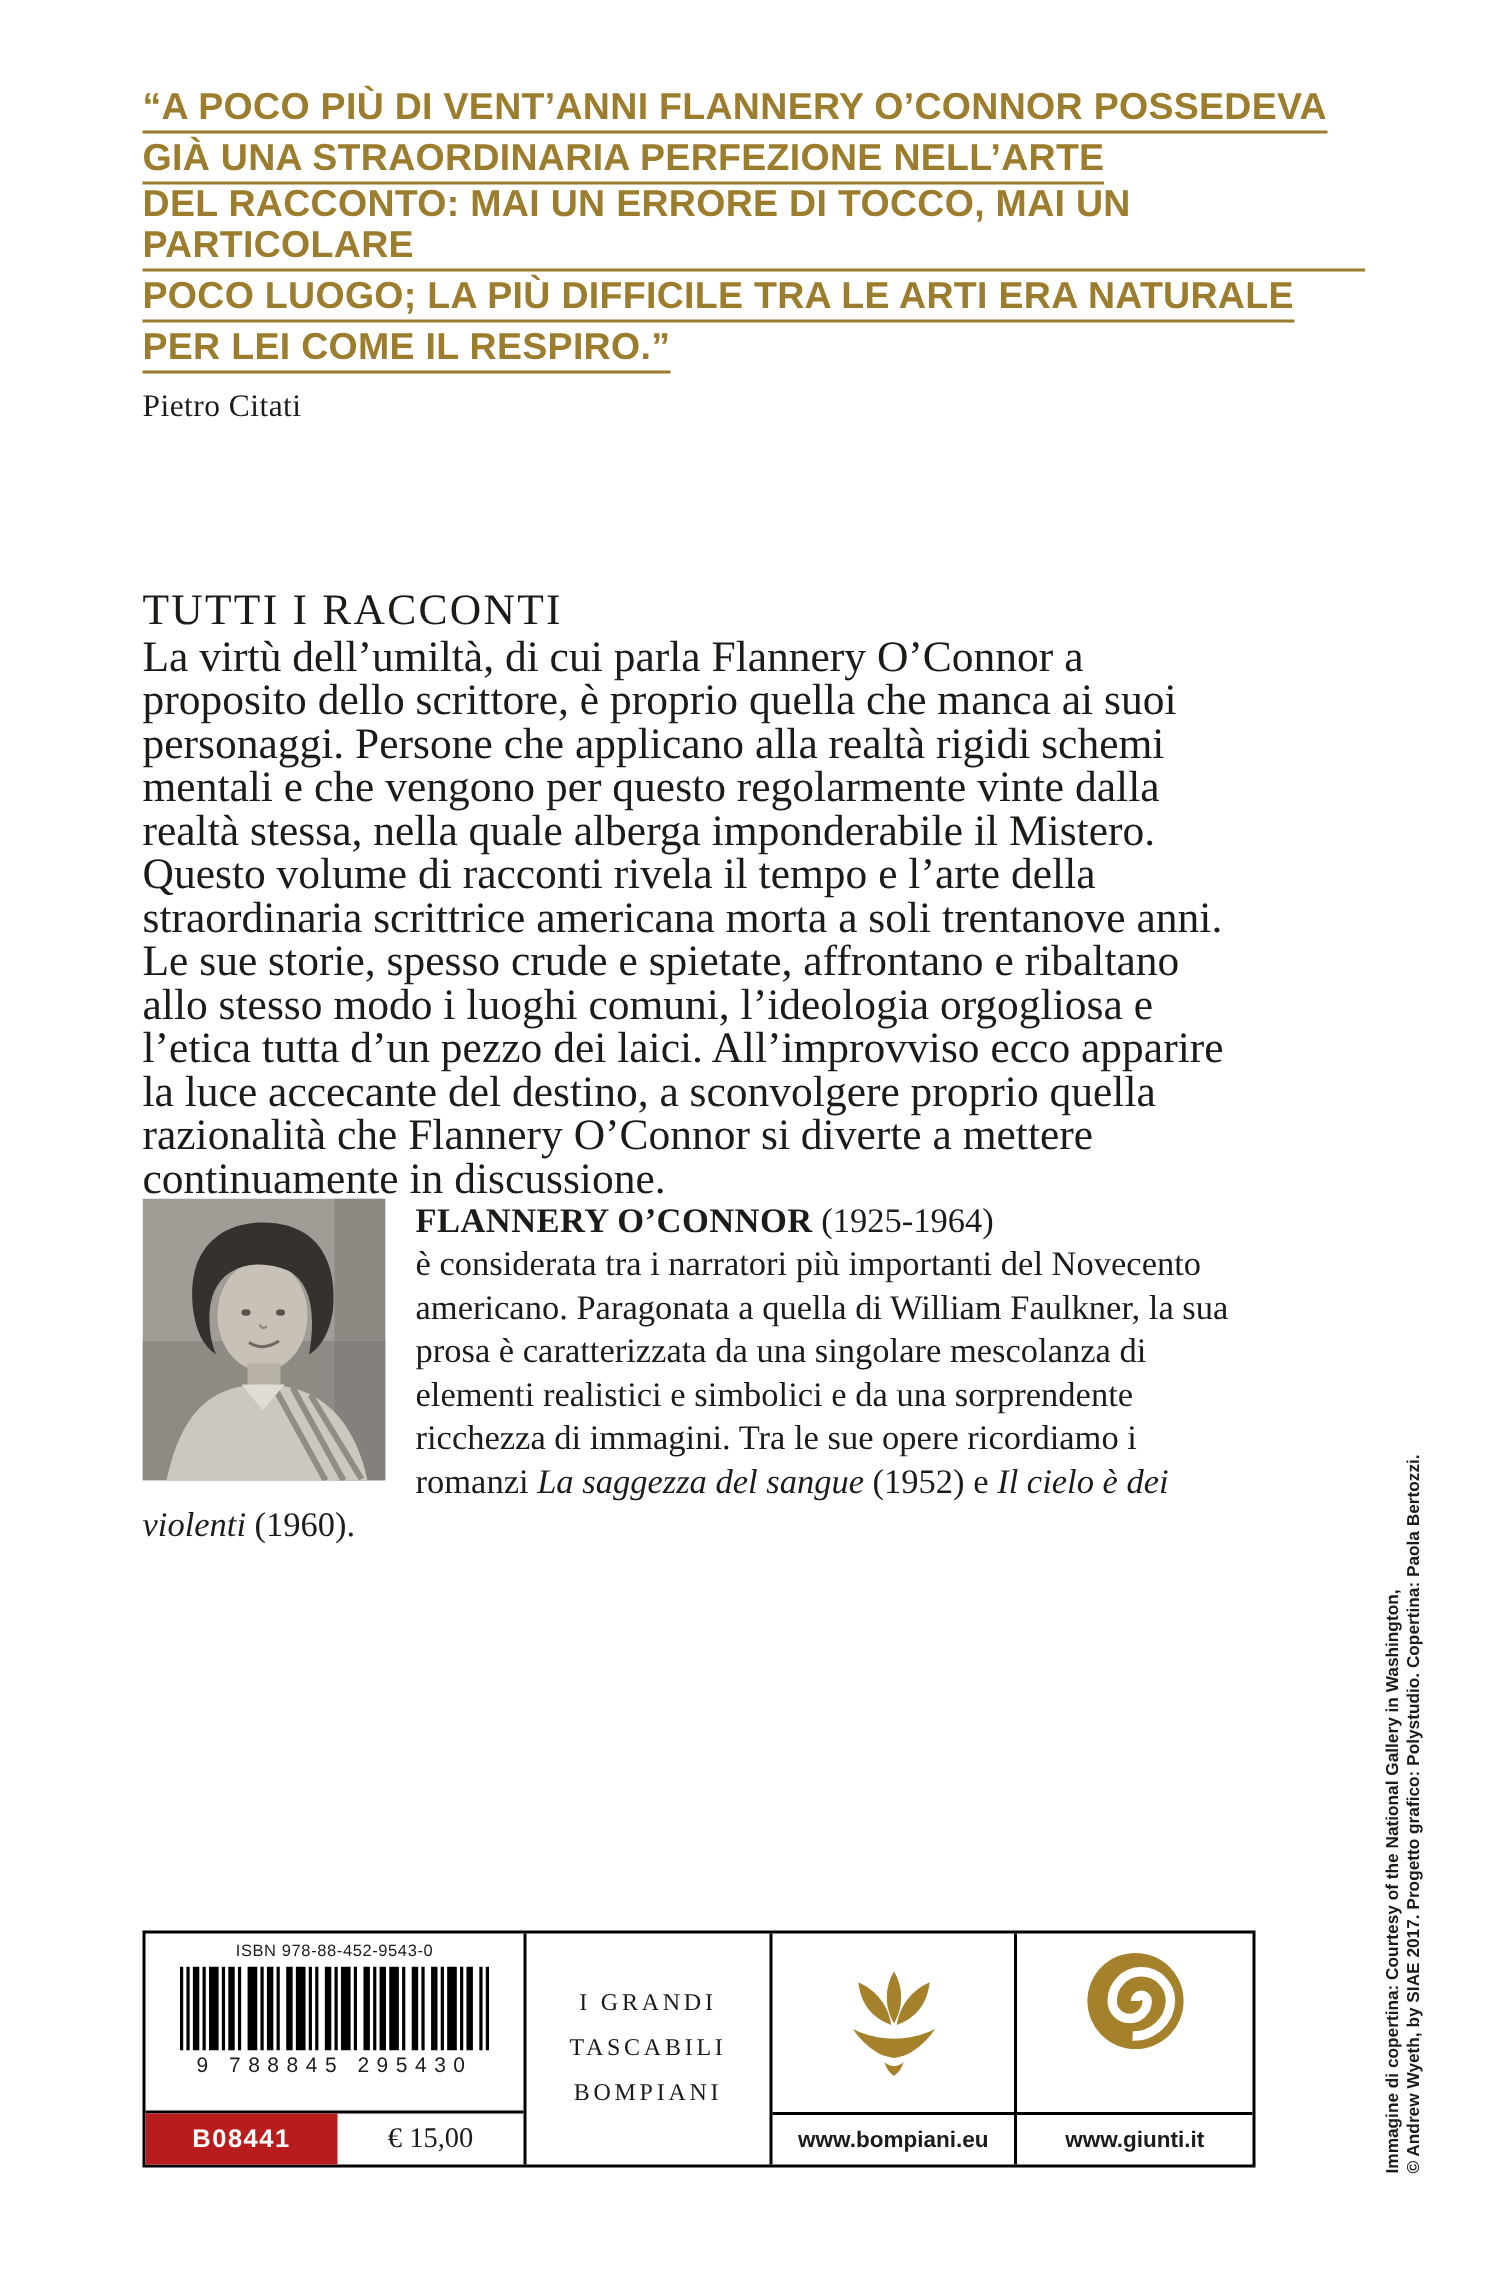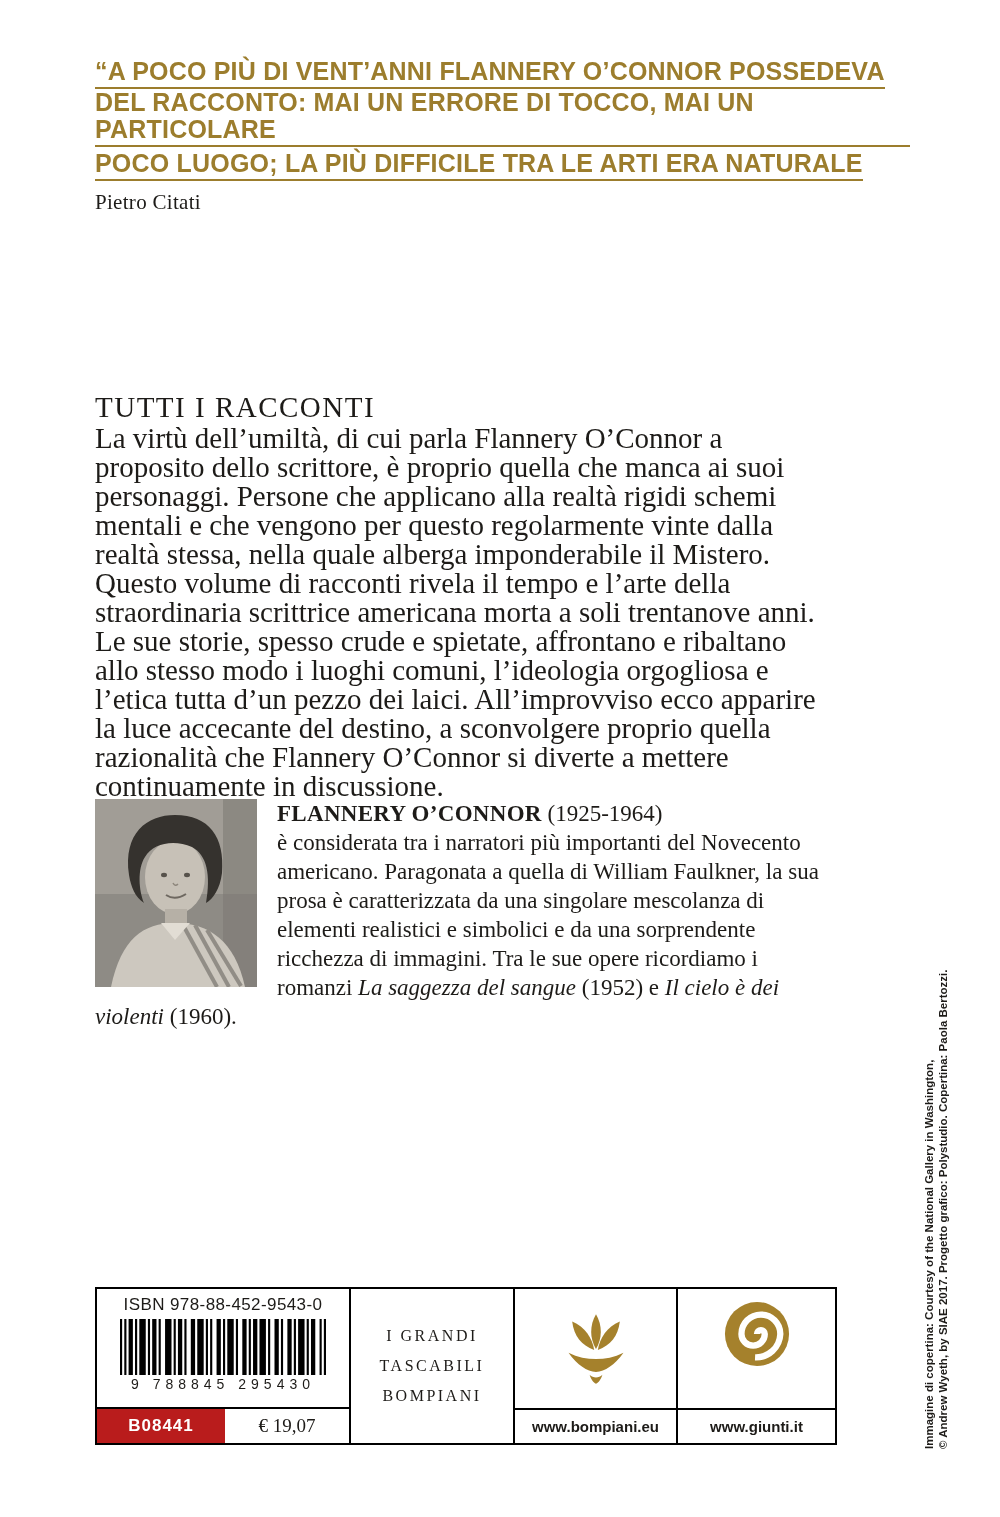--- a/index.html
+++ b/index.html
@@ -103,21 +103,21 @@
     box-sizing: border-box;
     font-family: "Liberation Sans", sans-serif;
     background: #fff;
   }
   .cell { box-sizing: border-box; display: flex; flex-direction: column; }
   .cell + .cell { border-left: 2px solid #000; }
 
   .cell-barcode { width: 252px; }
   .isbn {
     text-align: center;
-    font-size: 17px;
+    font-size: 11px;
     letter-spacing: 0.4px;
     padding-top: 6px;
   }
   .barcode { display: block; width: 206px; height: 56px; margin: 4px auto 0 auto; }
   .barcode-digits {
     text-align: center;
     font-size: 14px;
     letter-spacing: 5px;
     margin-top: 1px;
   }
@@ -176,22 +176,24 @@
     font-weight: bold;
   }
 </style>
 </head>
 <body>
 
 <div class="page">
 
   <div class="quote-block">
     <div class="quote-line-wrap"><span class="quote-line">“A POCO PIÙ DI VENT’ANNI FLANNERY O’CONNOR POSSEDEVA</span></div>
+    <div class="quote-line-wrap"><span class="quote-line">GIÀ UNA STRAORDINARIA PERFEZIONE NELL’ARTE</span></div>
     <div class="quote-line-wrap"><span class="quote-line">DEL RACCONTO: MAI UN ERRORE DI TOCCO, MAI UN PARTICOLARE</span></div>
     <div class="quote-line-wrap"><span class="quote-line">POCO LUOGO; LA PIÙ DIFFICILE TRA LE ARTI ERA NATURALE</span></div>
+    <div class="quote-line-wrap"><span class="quote-line">PER LEI COME IL RESPIRO.”</span></div>
     <div class="attribution">Pietro Citati</div>
   </div>
 
   <div class="synopsis">
     <div class="synopsis-title">TUTTI I RACCONTI</div>
     <div class="synopsis-body">La virtù dell’umiltà, di cui parla Flannery O’Connor a proposito dello scrittore, è proprio quella che manca ai suoi personaggi. Persone che applicano alla realtà rigidi schemi mentali e che vengono per questo regolarmente vinte dalla realtà stessa, nella quale alberga imponderabile il Mistero. Questo volume di racconti rivela il tempo e l’arte della straordinaria scrittrice americana morta a soli trentanove anni. Le sue storie, spesso crude e spietate, affrontano e ribaltano allo stesso modo i luoghi comuni, l’ideologia orgogliosa e l’etica tutta d’un pezzo dei laici. All’improvviso ecco apparire la luce accecante del destino, a sconvolgere proprio quella razionalità che Flannery O’Connor si diverte a mettere continuamente in discussione.</div>
   </div>
 
   <div class="bio">
     <svg class="author-photo" viewBox="0 0 162 188" preserveAspectRatio="none" aria-hidden="true">
@@ -225,21 +227,21 @@
   <div class="footer">
 
     <div class="cell cell-barcode">
       <div class="isbn">ISBN 978-88-452-9543-0</div>
       <svg class="barcode" viewBox="0 0 96 56" preserveAspectRatio="none" aria-hidden="true">
         <path fill="#000" d="M0 0h1v56H0z M2 0h1v56H2z M4 0h2v56H4z M7 0h1v56H7z M9 0h3v56H9z M13 0h1v56h-1z M15 0h2v56h-2z M18 0h1v56h-1z M21 0h3v56h-3z M25 0h1v56h-1z M27 0h2v56h-2z M30 0h1v56h-1z M33 0h2v56h-2z M36 0h3v56h-3z M40 0h1v56h-1z M42 0h1v56h-1z M45 0h2v56h-2z M48 0h1v56h-1z M50 0h3v56h-3z M54 0h1v56h-1z M57 0h2v56h-2z M60 0h1v56h-1z M62 0h2v56h-2z M65 0h3v56h-3z M69 0h1v56h-1z M72 0h2v56h-2z M75 0h1v56h-1z M78 0h2v56h-2z M81 0h1v56h-1z M83 0h3v56h-3z M87 0h1v56h-1z M89 0h2v56h-2z M93 0h1v56h-1z M95 0h1v56h-1z"></path>
       </svg>
       <div class="barcode-digits">9 788845 295430</div>
       <div class="price-row">
         <div class="code-box">B08441</div>
-        <div class="price">€ 19,07</div>
+        <div class="price">€ 15,00</div>
       </div>
     </div>
 
     <div class="cell cell-series">
       <div>I GRANDI</div>
       <div>TASCABILI</div>
       <div>BOMPIANI</div>
     </div>
 
     <div class="cell cell-logo">

